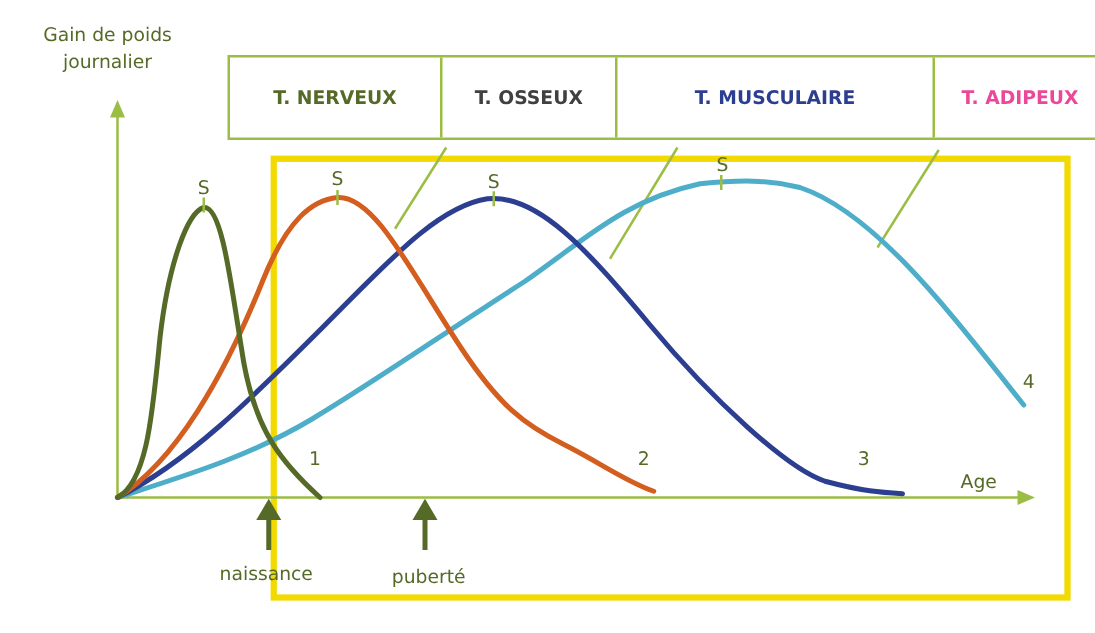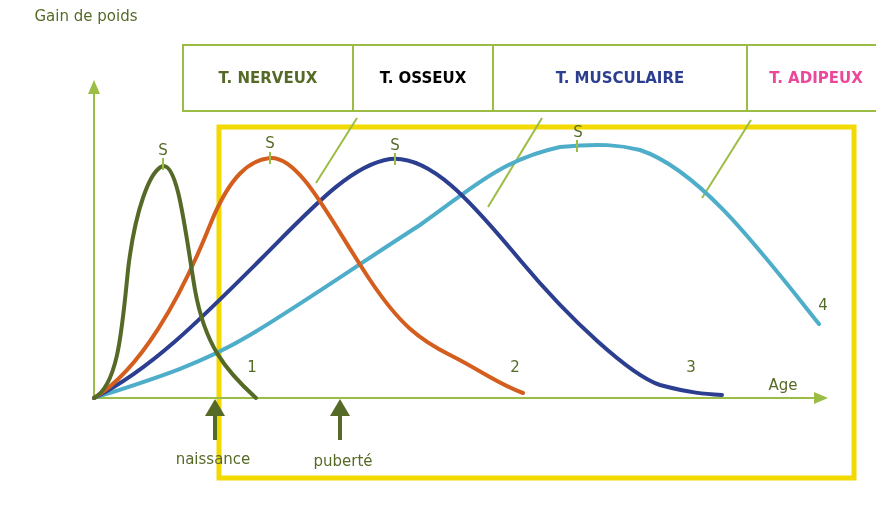--- a/index.html
+++ b/index.html
@@ -1,38 +1,39 @@
 <!DOCTYPE html>
 <html><head>
 <meta charset="utf-8">
 <style>
   html, body { margin: 0; padding: 0; background: #ffffff; }
   body { width: 876px; height: 506px; position: relative; overflow: hidden;
          font-family: "DejaVu Sans", sans-serif; }
-  .ylabel { position: absolute; left: 6px; top: 6px; width: 160px; text-align: center;
+  .ylabel { position: absolute; left: 6px; top: 18px; width: 160px; text-align: center;
             font-size: 15px; line-height: 21px; color: #566a27; }
   .legend-box { position: absolute; left: 150px; top: 44px; width: 704px; height: 68px;
                 border: 2px solid #9bbd45; box-sizing: border-box; display: flex; margin-left: 32px; }
   .legend-cell { display: flex; align-items: center; justify-content: center;
                  font-weight: bold; font-size: 15px; box-sizing: border-box;
                  border-right: 2px solid #9bbd45; height: 100%; }
   .legend-cell:last-child { border-right: none; }
   svg { position: absolute; left: 0; top: 0; }
   .svgtext { font-family: "DejaVu Sans", sans-serif; }
 </style>
 </head>
 <body>
 
 <div class="ylabel">
   <div>Gain de poids</div>
+  <div>journalier</div>
 </div>
 
 <div class="legend-box">
   <div class="legend-cell" style="width:170px;color:#566a27;">T. NERVEUX</div>
-  <div class="legend-cell" style="width:140px;color:#000000;">T. OSSEUX</div>
+  <div class="legend-cell" style="width:140px;color:#404040;">T. OSSEUX</div>
   <div class="legend-cell" style="width:254px;color:#2c3e8f;">T. MUSCULAIRE</div>
   <div class="legend-cell" style="flex:1;color:#ec4899;">T. ADIPEUX</div>
 </div>
 
 <svg width="876" height="506" viewBox="0 0 876 506">
 
   <rect x="219" y="127" width="635" height="351" fill="none" stroke="#f2d900" stroke-width="5"></rect>
 
   <line x1="94" y1="398" x2="94" y2="92" stroke="#9bbd45" stroke-width="2"></line>
   <polygon points="94,80 88,94 100,94" fill="#9bbd45"></polygon>

